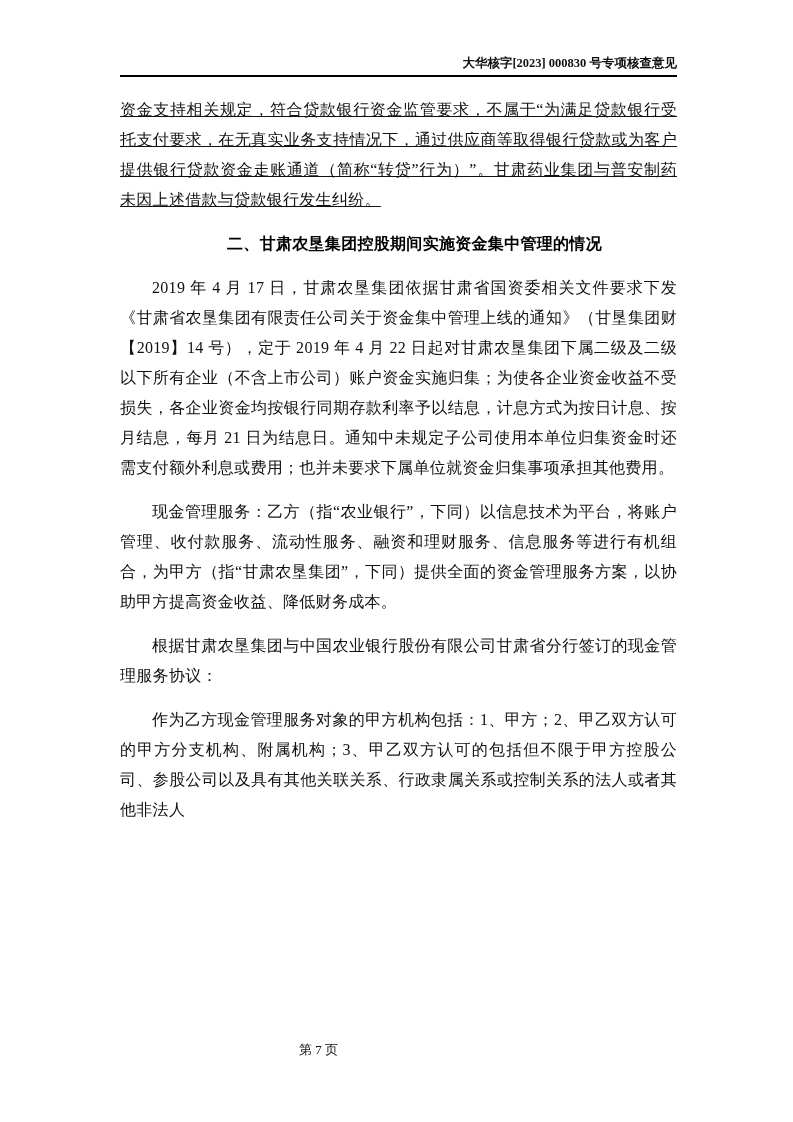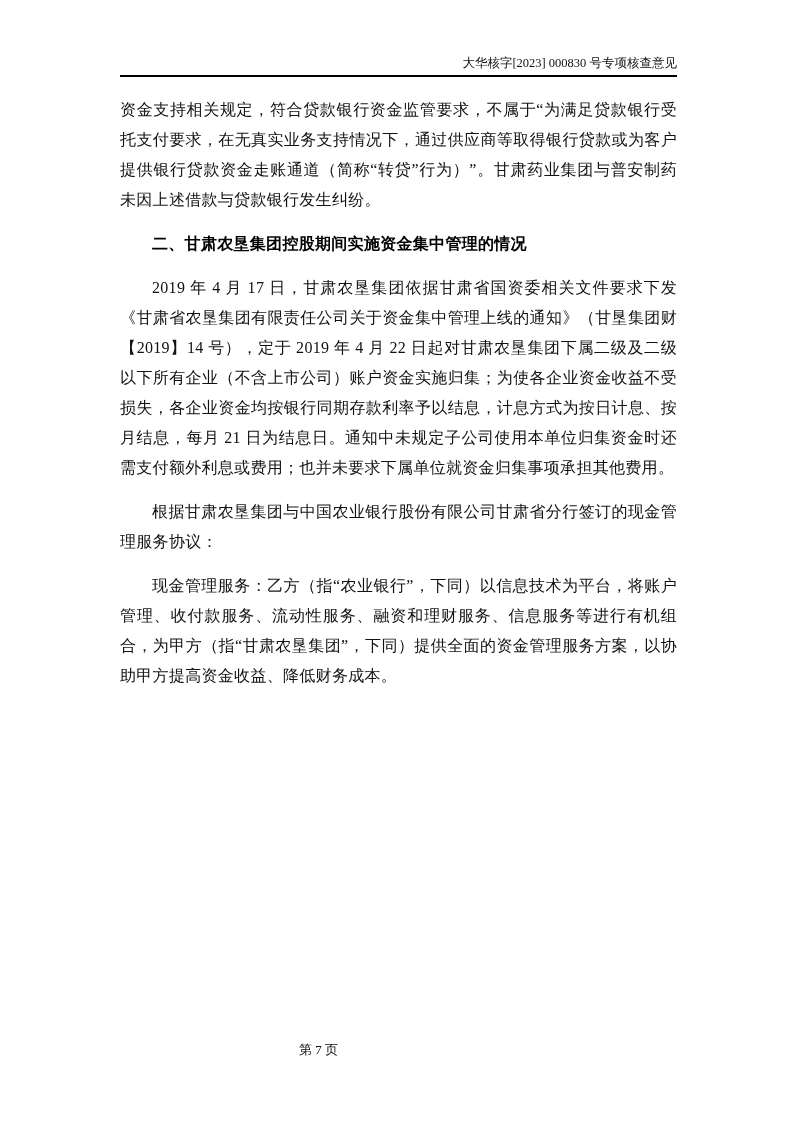--- a/index.html
+++ b/index.html
@@ -20,47 +20,50 @@
     position: absolute;
     top: 55px;
     left: 120px;
     right: 116px;
     text-align: right;
     font-size: 12.5px;
     line-height: 16px;
     color: #111111;
     border-bottom: 2px solid #000000;
     padding-bottom: 4px;
+    font-weight: bold;
   }
   .content {
     position: absolute;
     top: 95px;
     left: 120px;
     width: 557px;
   }
   .para {
     margin: 0 0 14px 0;
     font-size: 16px;
     line-height: 30px;
     text-align: justify;
     text-justify: inter-ideograph;
     text-indent: 2em;
     letter-spacing: 0.3px;
   }
   .para.no-indent {
     text-indent: 0;
+    text-decoration: underline;
   }
   .heading {
     margin: 0 0 14px 0;
     font-size: 16px;
     line-height: 30px;
     font-weight: bold;
     text-indent: 2em;
     letter-spacing: 0.3px;
     color: #000000;
+    text-align: center;
   }
   .footer {
     position: absolute;
     top: 1042px;
     left: 0;
     width: 637px;
     text-align: center;
     font-size: 13px;
     line-height: 16px;
     color: #111111;
@@ -76,23 +79,24 @@
   </div>
 
   <div class="content">
     <p class="para no-indent">资金支持相关规定，符合贷款银行资金监管要求，不属于“为满足贷款银行受托支付要求，在无真实业务支持情况下，通过供应商等取得银行贷款或为客户提供银行贷款资金走账通道（简称“转贷”行为）”。甘肃药业集团与普安制药未因上述借款与贷款银行发生纠纷。</p>
 
     <h2 class="heading">二、甘肃农垦集团控股期间实施资金集中管理的情况</h2>
 
 
     <p class="para">2019 年 4 月 17 日，甘肃农垦集团依据甘肃省国资委相关文件要求下发《甘肃省农垦集团有限责任公司关于资金集中管理上线的通知》（甘垦集团财【2019】14 号），定于 2019 年 4 月 22 日起对甘肃农垦集团下属二级及二级以下所有企业（不含上市公司）账户资金实施归集；为使各企业资金收益不受损失，各企业资金均按银行同期存款利率予以结息，计息方式为按日计息、按月结息，每月 21 日为结息日。通知中未规定子公司使用本单位归集资金时还需支付额外利息或费用；也并未要求下属单位就资金归集事项承担其他费用。</p>
 
+    <p class="para">现金管理服务：乙方（指“农业银行”，下同）以信息技术为平台，将账户管理、收付款服务、流动性服务、融资和理财服务、信息服务等进行有机组合，为甲方（指“甘肃农垦集团”，下同）提供全面的资金管理服务方案，以协助甲方提高资金收益、降低财务成本。</p>
+
     <p class="para">根据甘肃农垦集团与中国农业银行股份有限公司甘肃省分行签订的现金管理服务协议：</p>
 
-    <p class="para">现金管理服务：乙方（指“农业银行”，下同）以信息技术为平台，将账户管理、收付款服务、流动性服务、融资和理财服务、信息服务等进行有机组合，为甲方（指“甘肃农垦集团”，下同）提供全面的资金管理服务方案，以协助甲方提高资金收益、降低财务成本。</p>
-
+    <p class="para">作为乙方现金管理服务对象的甲方机构包括：1、甲方；2、甲乙双方认可的甲方分支机构、附属机构；3、甲乙双方认可的包括但不限于甲方控股公司、参股公司以及具有其他关联关系、行政隶属关系或控制关系的法人或者其他非法人</p>
   </div>
 
   <div class="footer">
     <span>第 7 页</span>
   </div>
 
 </div>
 
 </body></html>

